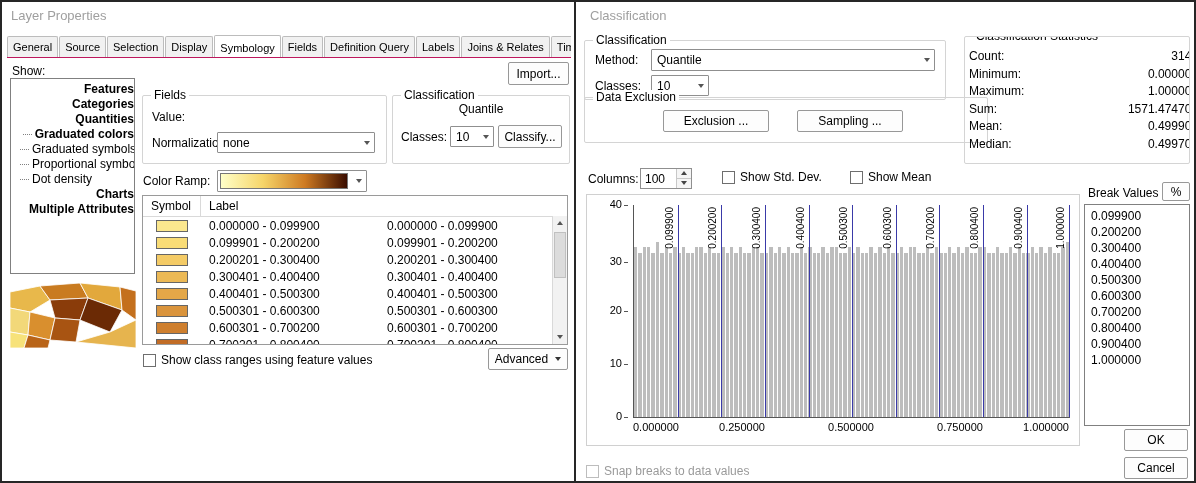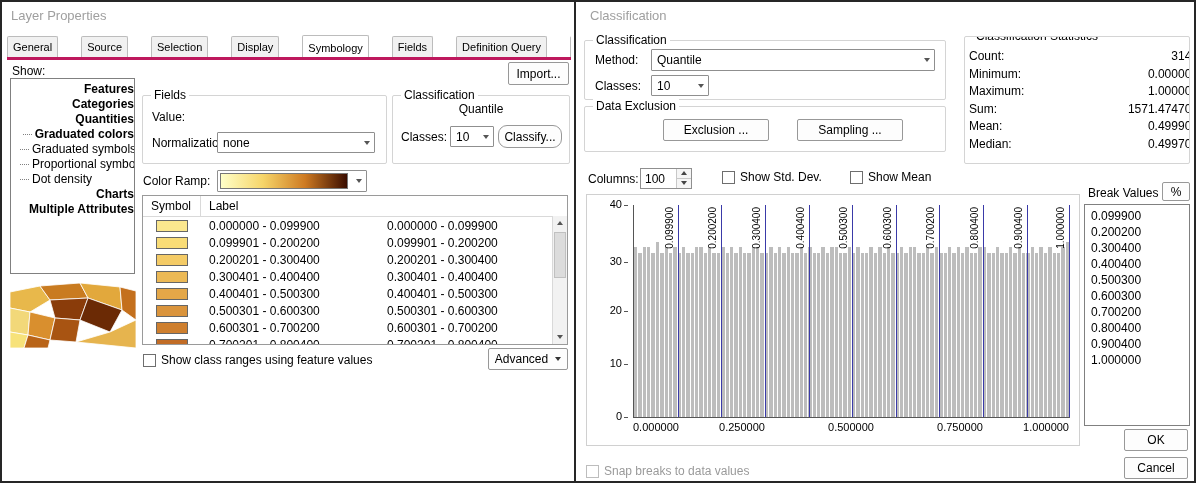--- a/index.html
+++ b/index.html
@@ -4,21 +4,21 @@
 <style>
   html,body{margin:0;padding:0;background:#e8e8e8;}
   body{font-family:"Liberation Sans", sans-serif;font-size:12px;color:#000;}
   .screen{position:relative;width:1196px;height:483px;background:#fff;border:2px solid #262626;box-sizing:border-box;overflow:hidden;}
   .win{position:absolute;top:0;height:479px;background:#fff;}
   .win.left{left:0;width:574px;border-right:2px solid #262626;box-sizing:border-box;}
   .win.right{left:574px;width:618px;}
   .win-title{position:absolute;left:9px;top:6px;font-size:13px;color:#9f9f9f;white-space:nowrap;}
 
   
-  .tab-strip{position:absolute;left:5px;top:32px;width:564px;height:23px;display:flex;align-items:flex-end;overflow:hidden;border-bottom:3px solid #be185d;gap:22px;}
+  .tab-strip{position:absolute;left:5px;top:32px;width:564px;height:23px;display:flex;align-items:flex-end;overflow:hidden;border-bottom:1px solid #be185d;}
   .tab{flex:0 0 auto;font-size:11px;padding:4px 5px;background:#f1f1f1;border:1px solid #bcbcbc;border-bottom:none;margin-right:1px;border-radius:2px 2px 0 0;white-space:nowrap;}
   .tab.active{background:#fff;padding-top:6px;margin-bottom:-1px;}
 
   .show-label{position:absolute;left:10px;top:62px;}
   .tree{position:absolute;left:8px;top:76px;width:125px;height:196px;border:1px solid #808080;background:#fff;padding:3px 0;overflow:hidden;box-sizing:border-box;}
   .tree-item{line-height:15px;padding-left:5px;white-space:nowrap;}
   .tree-item.bold{font-weight:bold;text-align:right;}
   .tree-sub{padding-left:9px;}
   .tree-sub::before{content:"";display:inline-block;width:9px;height:1px;border-top:1px dotted #808080;vertical-align:middle;margin-right:3px;}
   .map{position:absolute;left:8px;top:278px;width:126px;height:68px;overflow:hidden;background:#fff;}
@@ -61,21 +61,21 @@
 
   .check{position:absolute;white-space:nowrap;display:flex;align-items:center;}
   .cb{display:inline-block;width:13px;height:13px;border:1px solid #6e6e6e;background:#fff;margin-right:5px;box-sizing:border-box;flex:0 0 auto;}
   .cb.disabled{border-color:#bdbdbd;}
   .ranges-check{left:141px;top:351px;}
   .advanced-btn{left:486px;top:346px;width:80px;height:22px;gap:7px;}
   .btn-arrow{width:0;height:0;border-left:3.5px solid transparent;border-right:3.5px solid transparent;border-top:4px solid #333;}
 
   
   .rclass-group{left:8px;top:38px;width:360px;height:58px;}
-  .excl-group{left:8px;top:104px;width:360px;height:44px;}
+  .excl-group{left:8px;top:95px;width:360px;height:44px;padding-left:42px;}
   .stats-group{left:388px;top:34px;width:224px;height:126px;overflow:hidden;}
   .stat-rows{position:absolute;left:4px;top:12px;right:0;}
   .stat-row{position:relative;height:17.5px;}
   .stat-value{position:absolute;top:0;left:55px;right:-9px;text-align:right;white-space:nowrap;}
   .excl-btn{left:78px;top:12px;width:106px;height:22px;}
   .samp-btn{left:212px;top:12px;width:106px;height:22px;}
 
   .columns-label{position:absolute;left:12px;top:170px;}
   .spinner{position:absolute;left:64px;top:166px;width:52px;height:21px;border:1px solid #8f8f8f;background:#fff;box-sizing:border-box;}
   .spin-text{position:absolute;left:4px;top:3px;}
@@ -173,21 +173,21 @@
     </div>
 
     <div class="group class-group">
       <span class="group-title">Classification</span>
       <span class="quantile-label">Quantile</span>
       <span class="glabel" style="left:8px;top:34px;">Classes:</span>
       <div class="combo" style="left:57px;top:30px;width:44px;">
         <span class="combo-text">10</span>
         <span class="combo-arrow"></span>
       </div>
-      <button class="btn" style="left:105px;top:29px;width:64px;height:23px;border-radius:9px;">Classify...</button>
+      <button class="btn" style="left:105px;top:29px;width:64px;height:23px;">Classify...</button>
     </div>
 
     <span class="ramp-label">Color Ramp:</span>
     <div class="combo ramp-combo">
       <div class="ramp-fill" style="background: linear-gradient(to right, rgb(255, 255, 200), rgb(246, 213, 105), rgb(206, 122, 34), rgb(58, 13, 0));"></div>
       <span class="combo-arrow"></span>
     </div>
 
     <div class="sym-table">
       <div class="sym-header">

